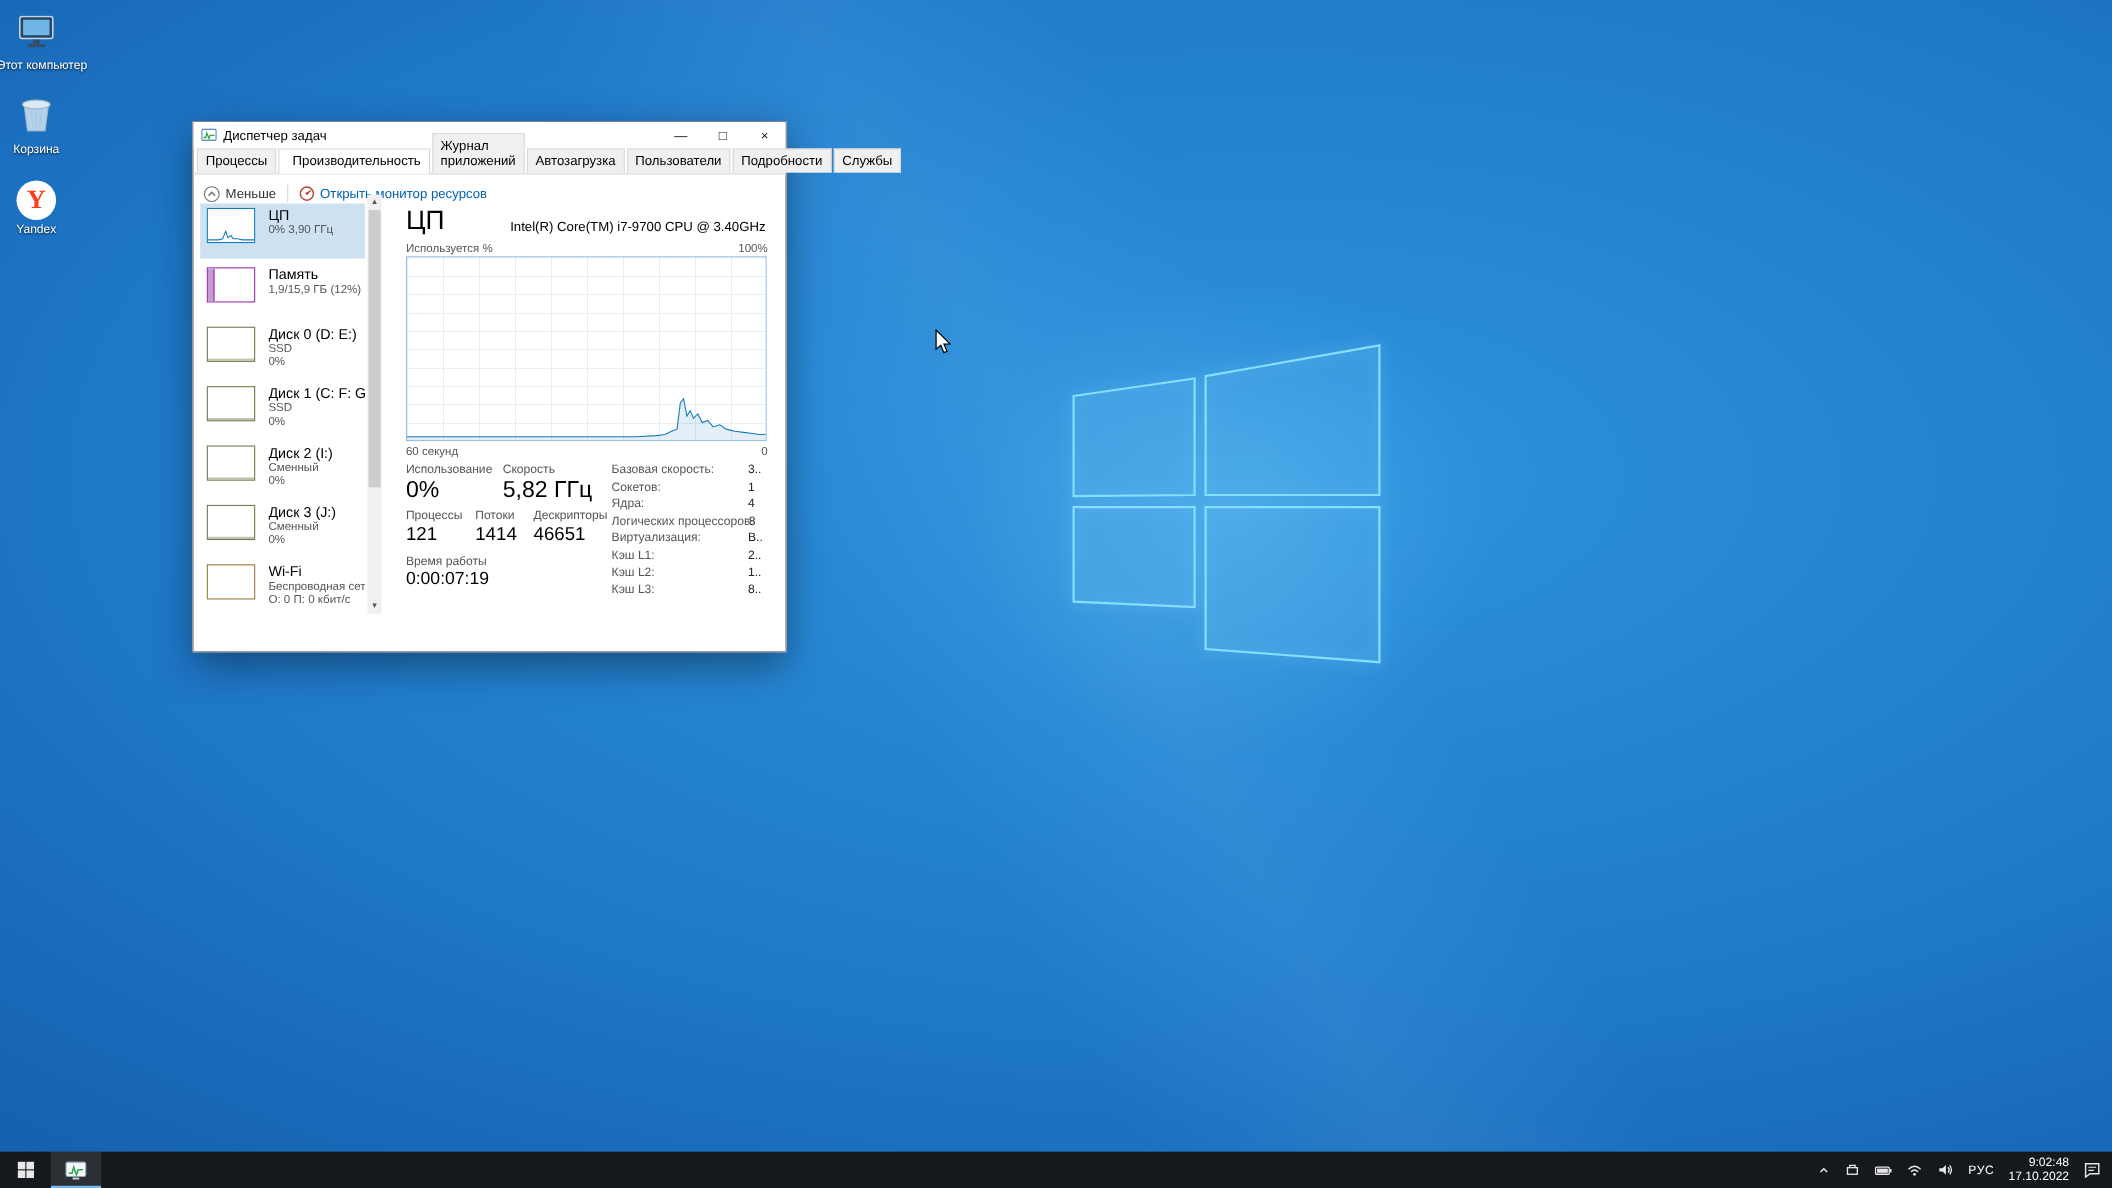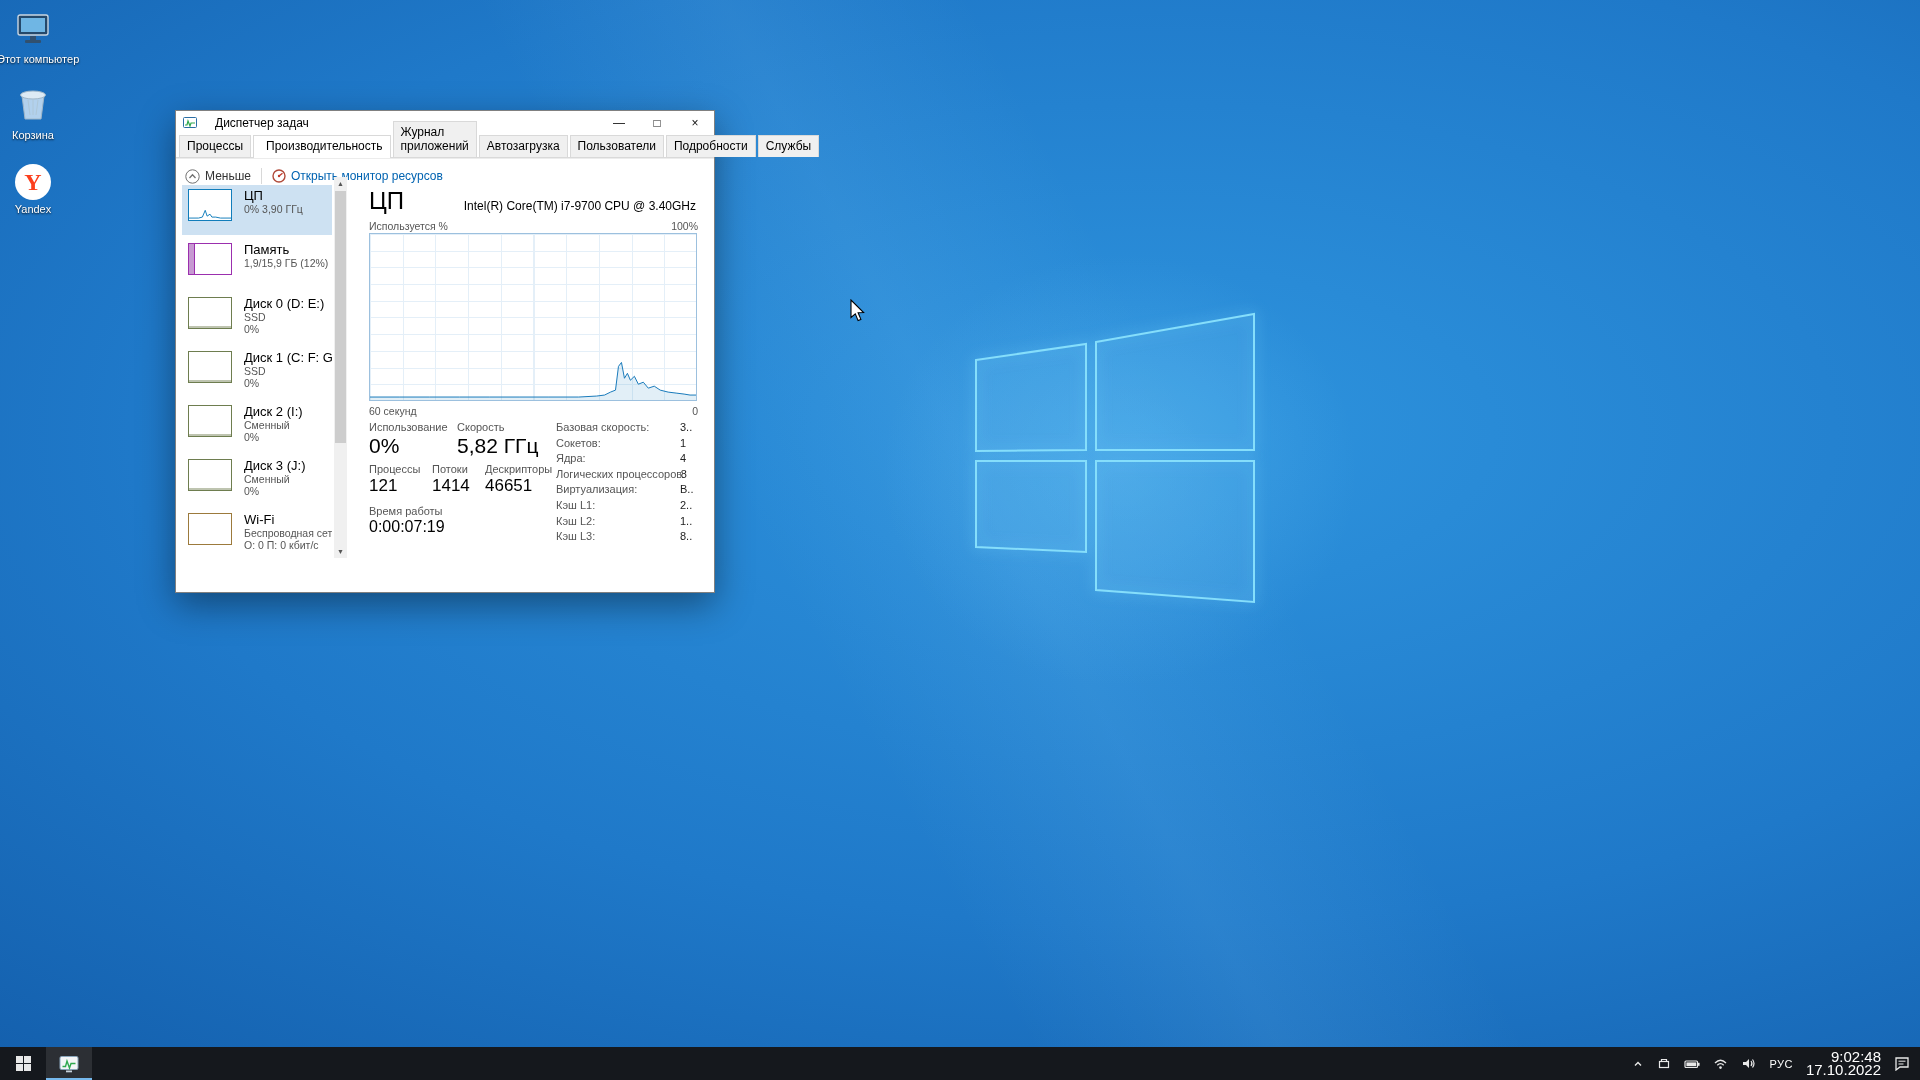--- a/index.html
+++ b/index.html
@@ -22,21 +22,21 @@
   #icon-thispc{left:-3px;top:14px;}
   #icon-recycle{left:-3px;top:86px;}
   #icon-yandex{left:-3px;top:164px;}
   .ybadge{width:36px;height:36px;border-radius:50%;background:#fff;margin:0 auto;
     display:flex;align-items:center;justify-content:center;
     font-family:"Liberation Serif",serif;font-weight:bold;font-size:24px;color:#fc3f1d;}
   
   #window{left:175px;top:110px;width:540px;height:483px;background:#fff;
     border:1px solid #808080;box-shadow:0 12px 34px rgba(0,0,0,0.40);box-sizing:border-box;}
   #titlebar{left:0;top:0;width:100%;height:24px;background:#fff;display:flex;align-items:center;}
-  #title-text{font-size:12px;color:#000;margin-left:18px;}
+  #title-text{font-size:12px;color:#000;margin-left:6px;}
   #titlebar-icon{margin-left:7px;display:flex;}
   #caption-buttons{margin-left:auto;display:flex;height:24px;}
   .capbtn{width:38px;height:24px;display:flex;align-items:center;justify-content:center;
     font-size:12px;color:#111;}
   #menubar{left:0;top:24px;width:100%;height:19px;display:flex;align-items:center;padding-left:3px;box-sizing:border-box;}
   .menu-item{font-size:12px;color:#000;padding:2px 7px;}
   #tabstrip{left:0;top:43px;width:100%;height:23px;border-bottom:1px solid #d9d9d9;
     padding-left:3px;box-sizing:border-box;display:flex;align-items:flex-end;}
   .tab{font-size:12px;color:#000;padding:3px 7px 4px;background:#f0f0f0;
     border:1px solid #d9d9d9;border-bottom:none;margin-right:2px;position:relative;}
@@ -87,21 +87,21 @@
   #less-btn{display:flex;align-items:center;gap:5px;font-size:12px;color:#333;}
   #footer-sep{width:1px;height:16px;background:#d8d8d8;margin:0 10px;}
   #resmon-link{display:flex;align-items:center;gap:5px;font-size:12px;color:#0063b1;}
   
   #taskbar{left:0;top:1047px;width:1920px;height:33px;background:#15181d;display:flex;align-items:stretch;}
   .tb-btn{width:46px;display:flex;align-items:center;justify-content:center;}
   .tb-btn.active{background:rgba(255,255,255,0.10);box-shadow:inset 0 -2px 0 #76b9ed;}
   #tray{margin-left:auto;display:flex;align-items:center;gap:13px;padding-right:10px;}
   .tray-ic{display:flex;align-items:center;justify-content:center;}
   #lang-ind{font-size:11px;color:#fff;letter-spacing:0.5px;}
-  #clock{text-align:right;font-size:15px;color:#fff;line-height:12.5px;}
+  #clock{text-align:right;font-size:11px;color:#fff;line-height:12.5px;}
   
   #cursor{left:849px;top:299px;}
 </style>
 </head>
 <body>
 
 <div id="wallpaper" class="abs"></div>
 <div id="beam" class="abs"></div>
 <div id="logo-glow" class="abs"></div>
 <svg id="win-logo" class="abs" width="300" height="312" viewBox="0 0 300 312">

